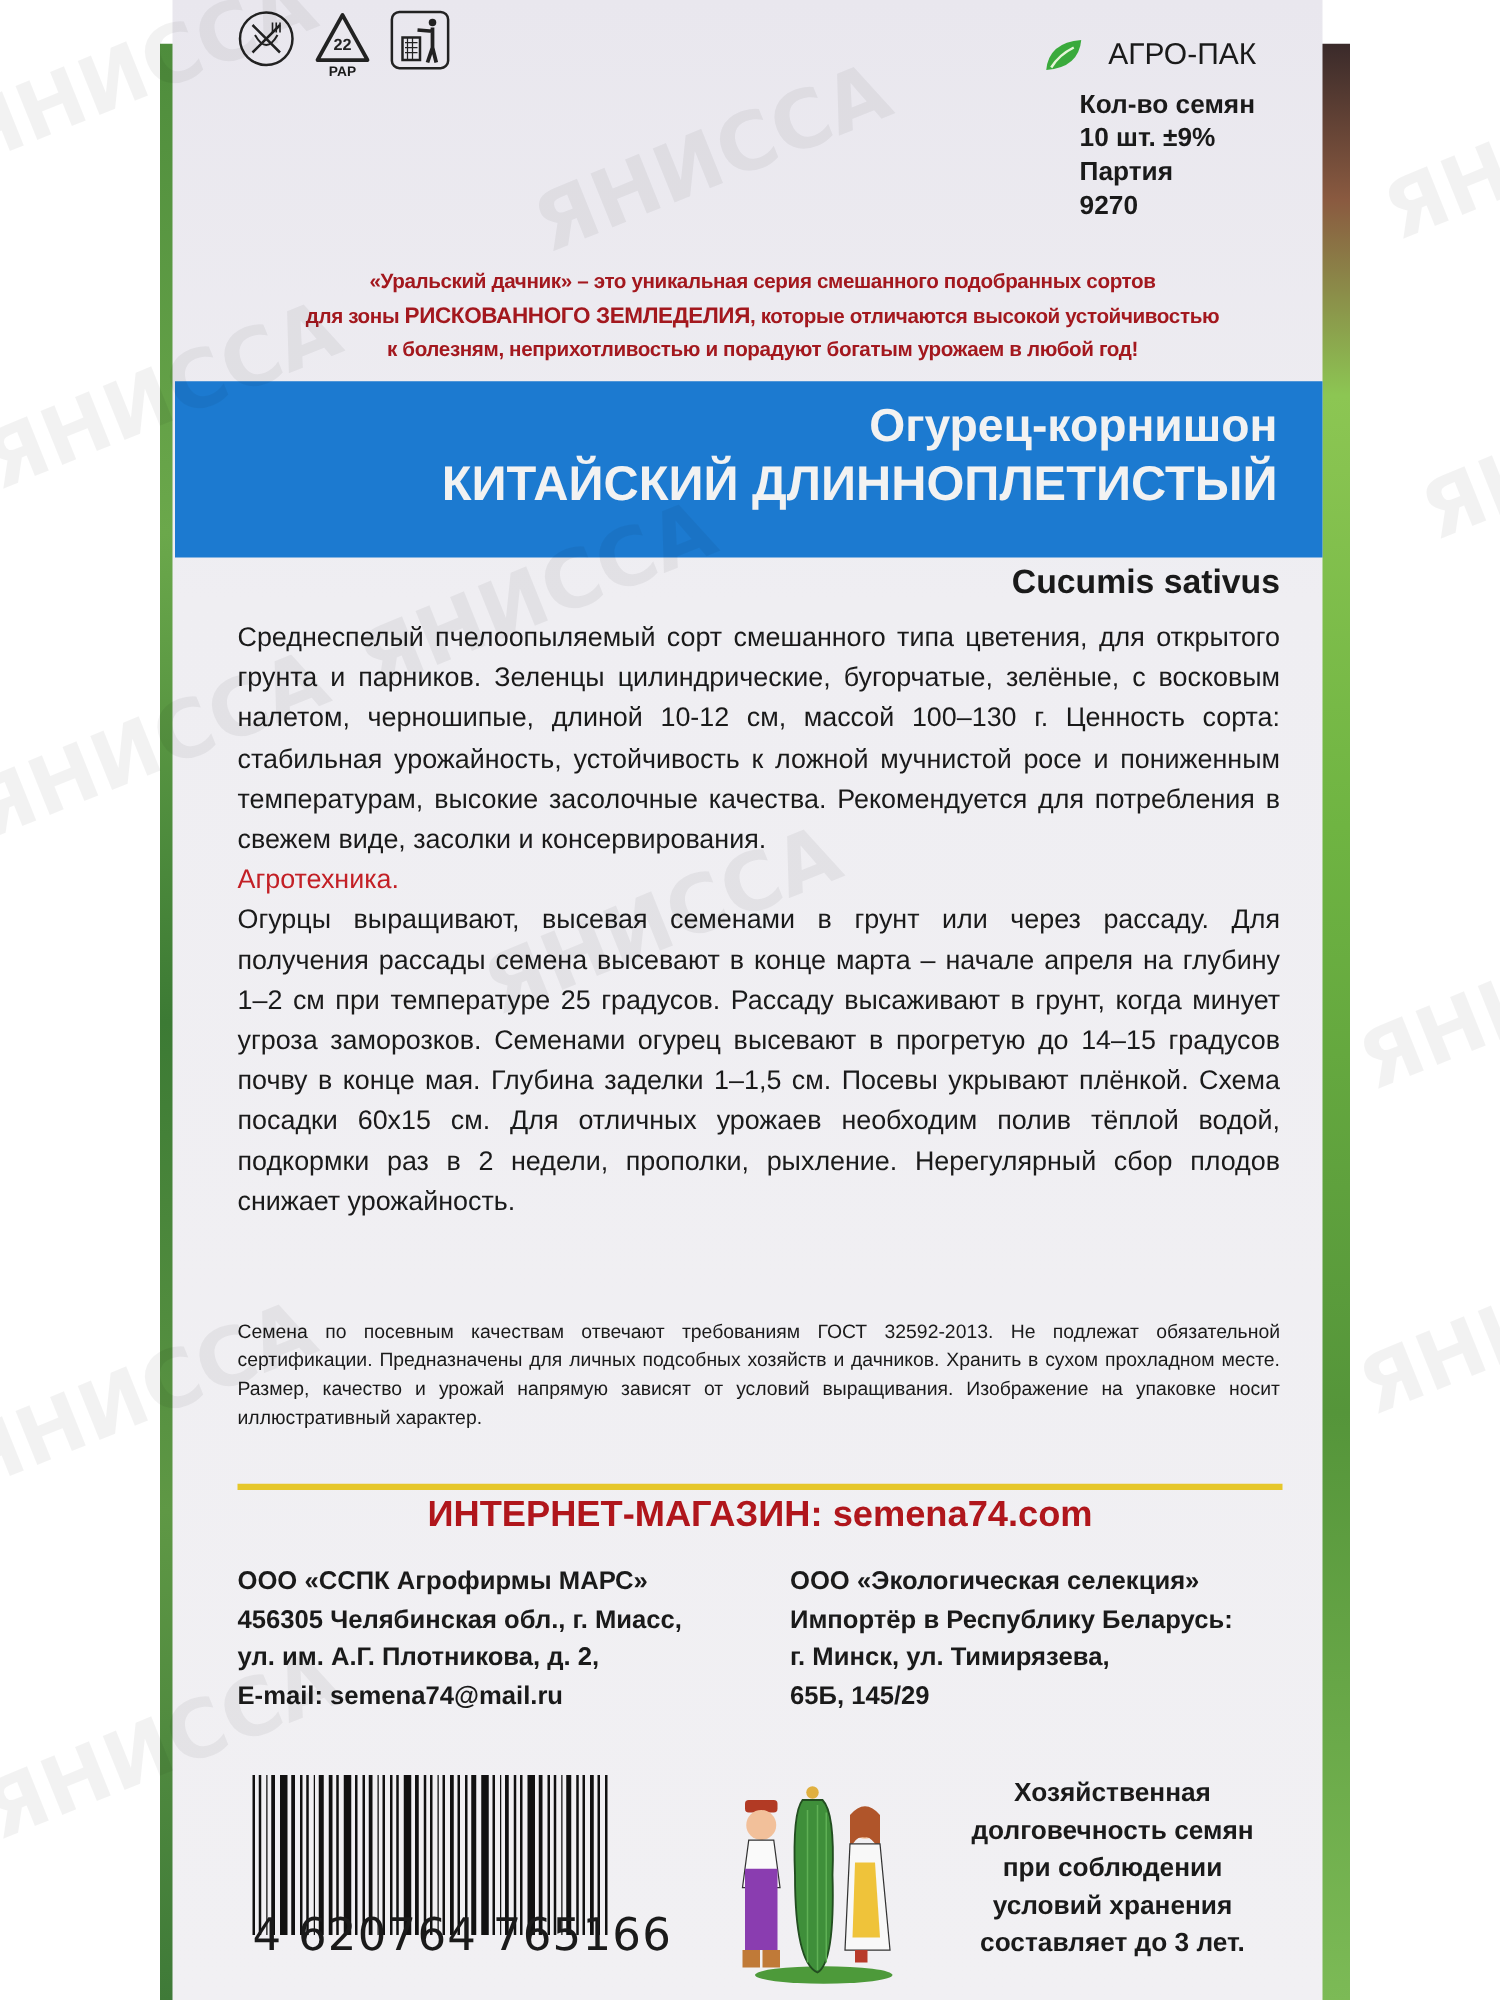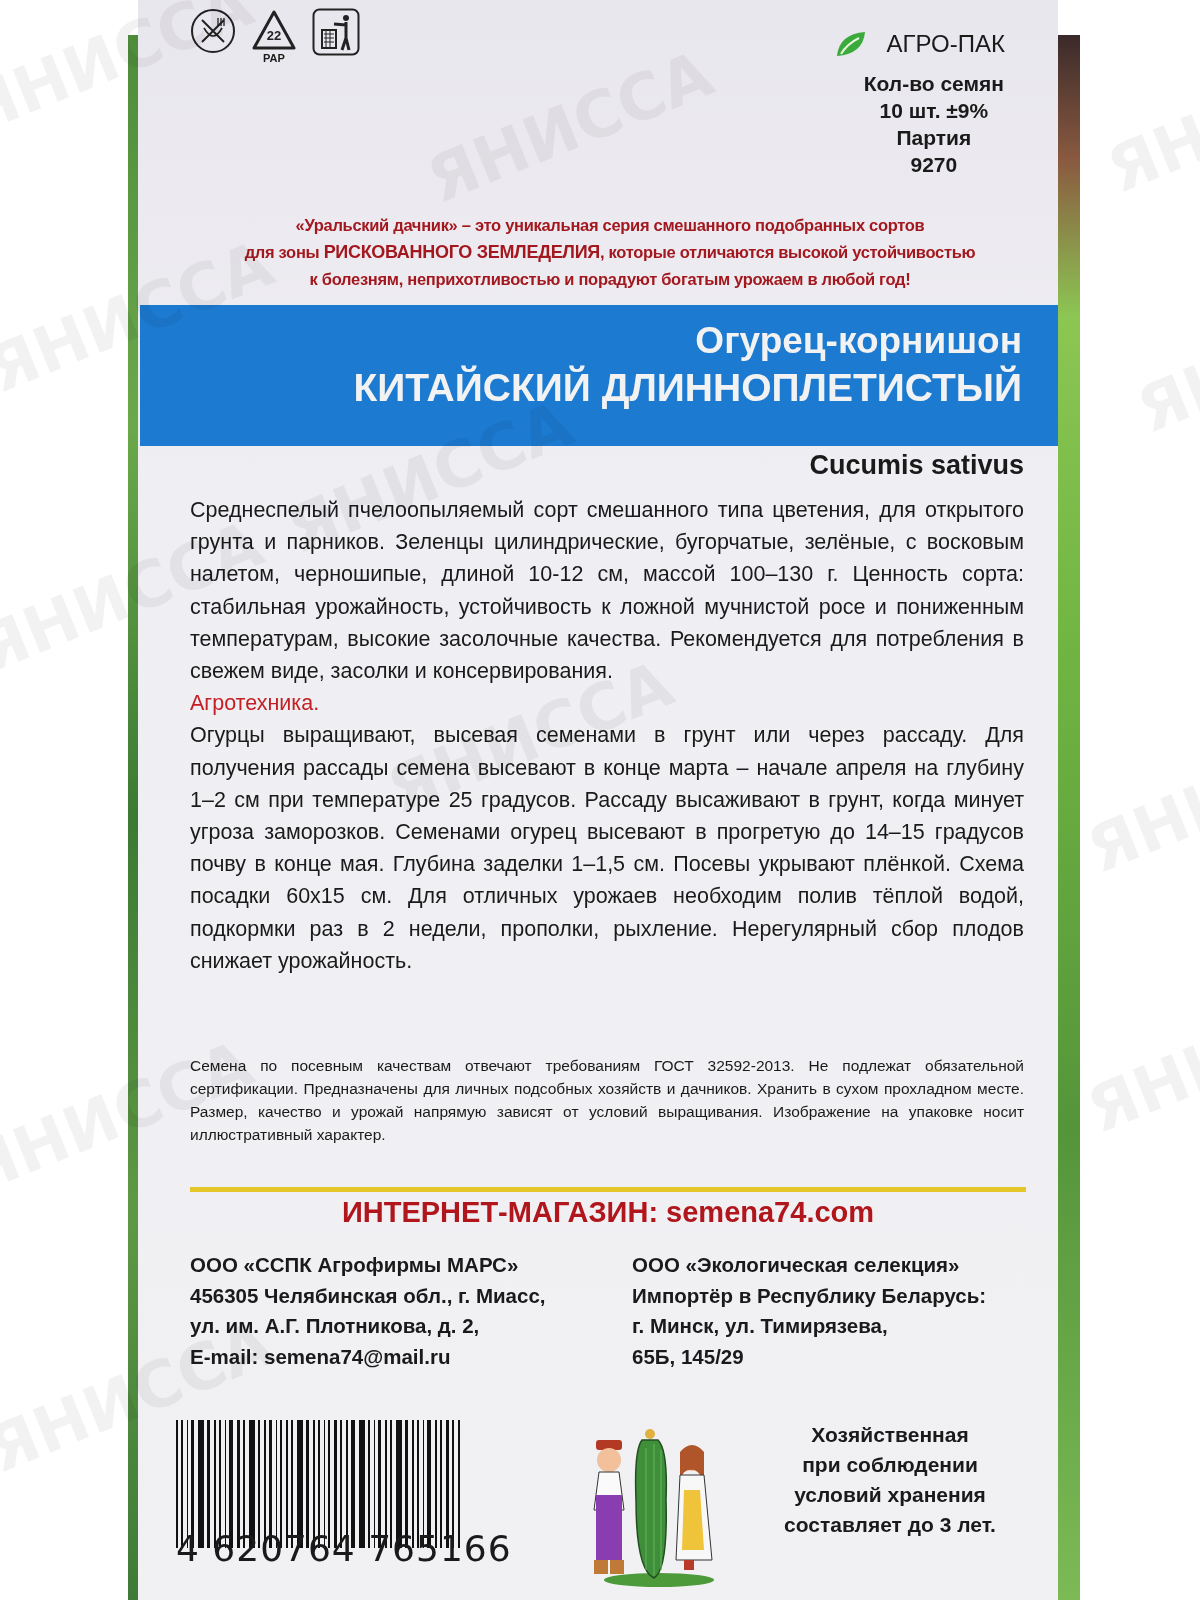--- a/index.html
+++ b/index.html
@@ -10,21 +10,21 @@
 
   .strip-left { position: absolute; left: 128px; top: 35px; width: 12px; height: 1565px; background: linear-gradient(180deg, #4e8c3c 0%, #6ba84b 25%, #3c7a34 50%, #5f9845 75%, #3f7a38 100%); }
   .strip-right { position: absolute; left: 1055px; top: 35px; width: 25px; height: 1565px; background: linear-gradient(180deg, #3a2a2a 0%, #8a5a40 8%, #8cc653 18%, #6fb442 40%, #55953a 70%, #7cba56 100%); }
   .packet { position: absolute; left: 138px; top: 0; width: 920px; height: 1600px; background: linear-gradient(180deg, #e9e7ee 0%, #efeef2 30%, #f1f0f3 100%); }
 
   .icons { position: absolute; left: 190px; top: 8px; display: flex; gap: 14px; align-items: flex-start; }
   .icons svg { display: block; }
   .pap-label { font-size: 11px; font-weight: bold; text-align: center; margin-top: -2px; }
 
   .brand { position: absolute; right: 195px; top: 30px; display: flex; align-items: center; gap: 20px; font-size: 24px; }
-  .info { position: absolute; right: 196px; top: 70px; text-align: center; font-weight: bold; font-size: 21px; line-height: 27px; }
+  .info { position: absolute; right: 196px; top: 70px; text-align: left; font-weight: bold; font-size: 21px; line-height: 27px; }
 
   .promo { position: absolute; left: 190px; width: 840px; top: 212px; text-align: center; color: #a3181e; font-weight: bold; font-size: 16.5px; line-height: 27px; letter-spacing: -0.3px; }
 
   .banner { position: absolute; left: 140px; top: 305px; width: 918px; height: 141px; background: #1c7ad0; color: #f2f2f2; text-align: right; padding-right: 36px; font-weight: bold; }
   .banner .t1 { font-size: 37px; padding-top: 14px; line-height: 44px; }
   .banner .t2 { font-size: 39px; line-height: 50px; }
 
   .latin { position: absolute; right: 176px; top: 450px; font-weight: bold; font-size: 27px; }
 
   .body-text { position: absolute; left: 190px; top: 494px; width: 834px; font-size: 21.5px; line-height: 32.2px; text-align: justify; text-align-last: left; }
@@ -33,21 +33,21 @@
 
   .legal { position: absolute; left: 190px; top: 1054px; width: 834px; font-size: 15.5px; line-height: 23px; text-align: justify; text-align-last: left; }
 
   .yellow-line { position: absolute; left: 190px; top: 1187px; width: 836px; height: 5px; background: #e6c72a; }
   .shop { position: absolute; left: 190px; width: 836px; top: 1196px; text-align: center; color: #b0161c; font-weight: bold; font-size: 29px; }
 
   .addr { position: absolute; top: 1250px; font-weight: bold; font-size: 20.5px; line-height: 30.5px; }
   .addr-left { left: 190px; }
   .addr-right { left: 632px; }
 
-  .barcode { position: absolute; left: 176px; top: 1420px; width: 340px; height: 150px; }
+  .barcode { position: absolute; left: 202px; top: 1420px; width: 340px; height: 150px; }
   .barcode-bars { display: flex; height: 128px; align-items: stretch; }
   .barcode-bars span { display: block; background: #111; }
   .barcode-num { position: absolute; left: 0; top: 108px; font-family: "DejaVu Sans", sans-serif; font-size: 36px; letter-spacing: 1px; background: transparent; }
 
   .mascot { position: absolute; left: 584px; top: 1420px; width: 150px; height: 170px; }
   .longevity { position: absolute; left: 740px; top: 1420px; width: 300px; text-align: center; font-weight: bold; font-size: 21px; line-height: 30px; }
 </style>
 </head>
 <body>
 
@@ -213,16 +213,17 @@
 
   <circle cx="108" cy="40" r="11" fill="#f2c09a"></circle>
   <path d="M96 32 Q108 18 120 32 L120 60 Q112 48 108 50 Q100 48 96 60 Z" fill="#b0552a"></path>
   <path d="M96 55 L120 55 L128 140 L92 140 Z" fill="#f8f8f8" stroke="#333" stroke-width="1"></path>
   <path d="M100 70 L116 70 L120 130 L98 130 Z" fill="#efc33a"></path>
   <rect x="100" y="140" width="10" height="10" fill="#b83a2a"></rect>
 </svg>
 
 <div class="longevity">
   <div>Хозяйственная</div>
+  <div>долговечность семян</div>
   <div>при соблюдении</div>
   <div>условий хранения</div>
   <div>составляет до 3 лет.</div>
 </div>
 
 </body></html>

